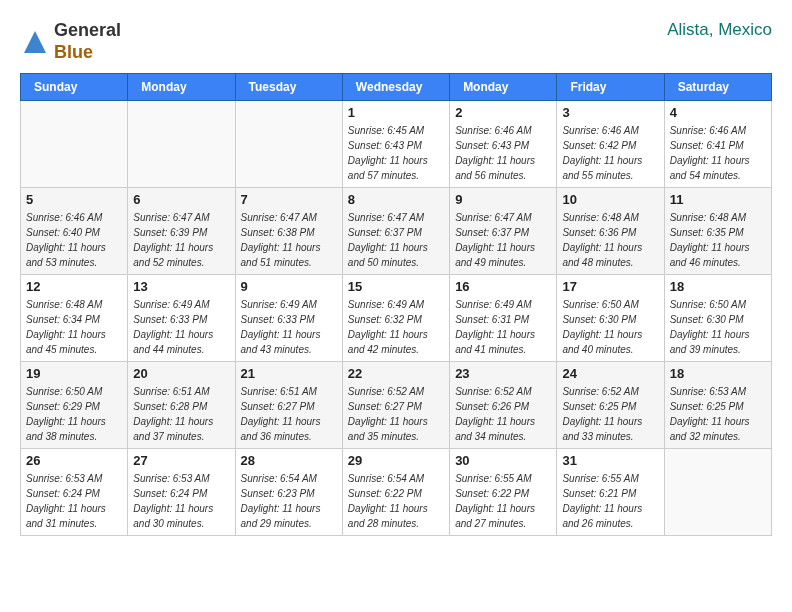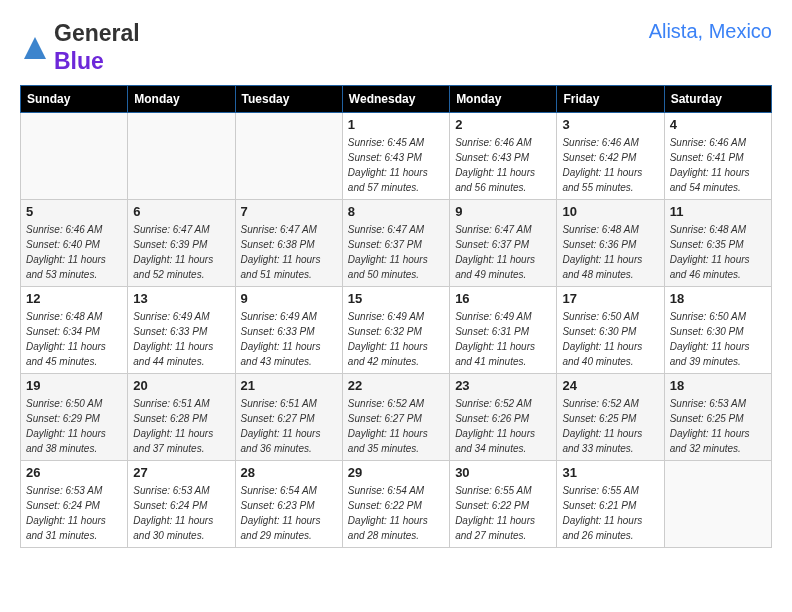--- a/index.html
+++ b/index.html
@@ -15,52 +15,52 @@
       justify-content: space-between;
       align-items: flex-start;
       margin-bottom: 10px;
     }
     .logo {
       display: flex;
       align-items: center;
       gap: 4px;
     }
     .logo-text {
-      font-size: 23px;
+      font-size: 18px;
       font-weight: bold;
       line-height: 1.2;
     }
     .logo-general { color: #333; }
-    .logo-blue { color: #6d28d9; }
+    .logo-blue { color: #a16207; }
     .logo-icon {
       width: 30px;
       height: 30px;
     }
     .title-block {
       text-align: right;
     }
     .month-title {
       font-size: 36px;
       font-weight: bold;
       color: #222;
     }
     .location {
-      font-size: 20px;
-      color: #3b82f6;
+      font-size: 17px;
+      color: #0f766e;
     }
     table {
       width: 100%;
       border-collapse: collapse;
       font-size: 11px;
     }
     thead th {
-      background-color: #000000;
+      background-color: #3b82f6;
       color: #fff;
       text-align: left;
-      padding: 6px 6px;
+      padding: 6px 13px;
       font-size: 12px;
       font-weight: bold;
       border: 1px solid #2060a0;
     }
     tbody td {
       vertical-align: top;
       border: 1px solid #ccc;
       padding: 4px 5px;
       width: 14.28%;
       height: 80px;

